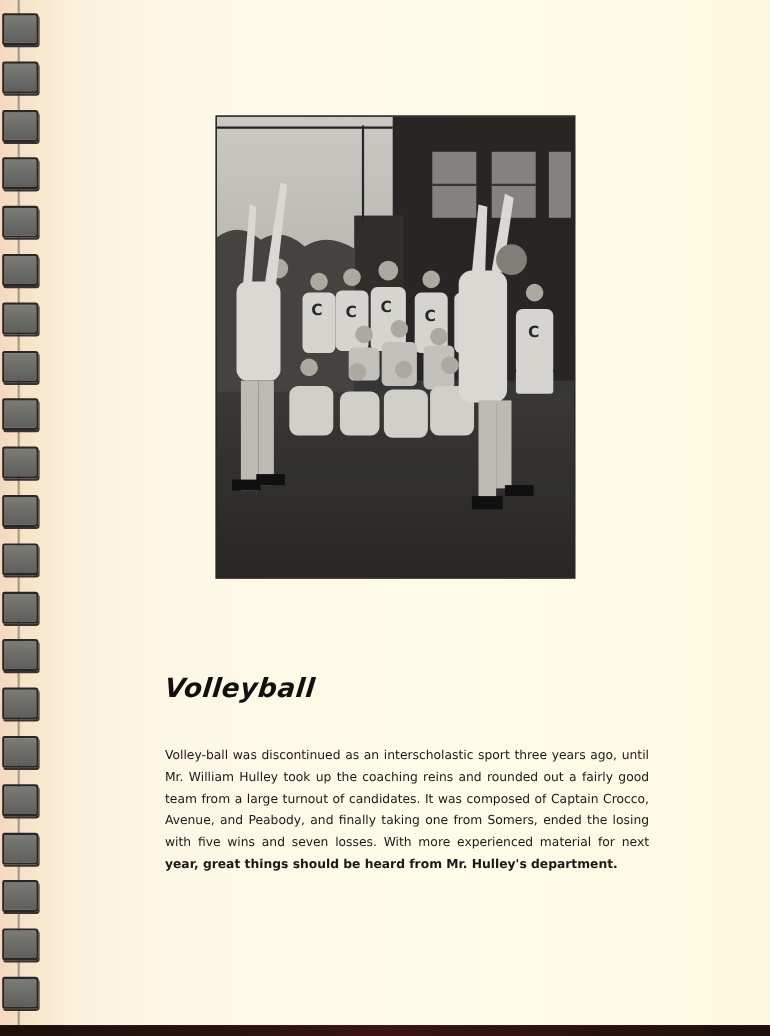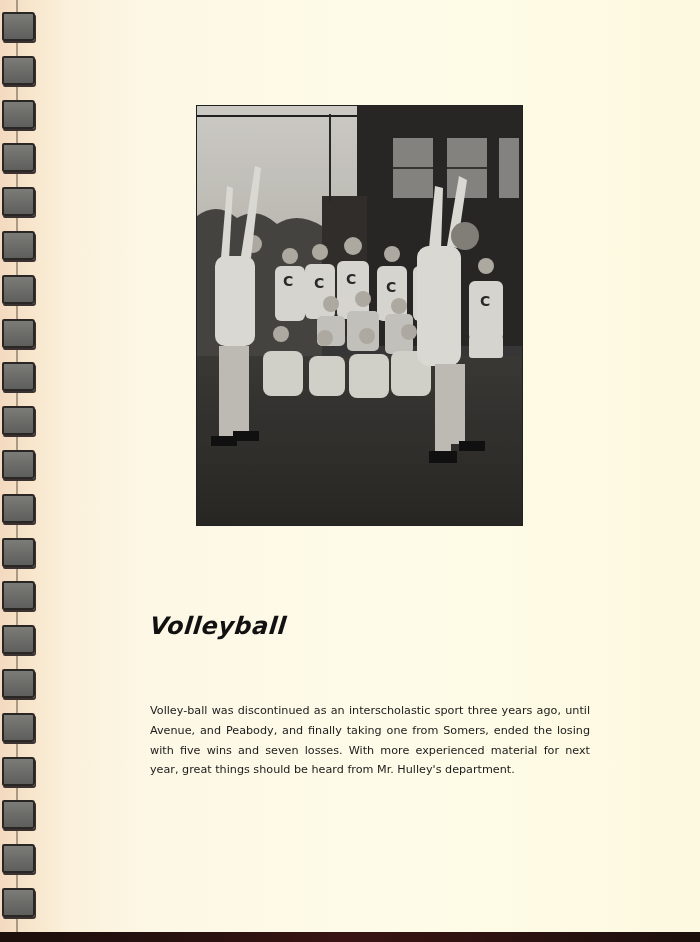--- a/index.html
+++ b/index.html
@@ -68,30 +68,29 @@
     }
     .body-text {
       position: absolute;
       left: 150px; top: 677px;
       width: 440px;
       font-family: "DejaVu Sans", sans-serif;
       font-size: 11.2px;
       line-height: 19.8px;
       color: #1a1a1a;
       text-align: justify;
-      margin-top: 24px;
     }
     .body-text .line {
       display: block;
       text-align: justify;
       text-align-last: justify;
       white-space: nowrap;
       height: 19.8px;
     }
-    .body-text .line.last { text-align-last: left; }
+    .body-text .line.last { text-align-last: left; font-weight: bold; }
   </style>
 </head>
 <body>
 
 <div class="page">
 
   <div class="spine-line"></div>
   <div class="spiral" id="spiral">
       <div class="ring" style="top: 12px;"></div>
       <div class="ring" style="top: 55.8px;"></div>
@@ -225,19 +224,21 @@
       <rect x="262" y="335" width="26" height="10" fill="#111"></rect>
 
       <rect x="0" y="0" width="325" height="419" fill="#000" opacity="0.06"></rect>
     </svg>
   </div>
 
   <div class="title">Volleyball</div>
 
   <div class="body-text">
     <span class="line">Volley-ball was discontinued as an interscholastic sport three years ago, until</span>
+    <span class="line">Mr. William Hulley took up the coaching reins and rounded out a fairly good</span>
+    <span class="line">team from a large turnout of candidates.  It was composed of Captain Crocco,</span>
     <span class="line">Avenue, and Peabody, and finally taking one from Somers, ended the losing</span>
     <span class="line">with five wins and seven losses.  With more experienced material for next</span>
     <span class="line last">year, great things should be heard from Mr. Hulley's department.</span>
   </div>
 </div>
 
 <div class="bottom-band"></div>
 
 </body></html>

